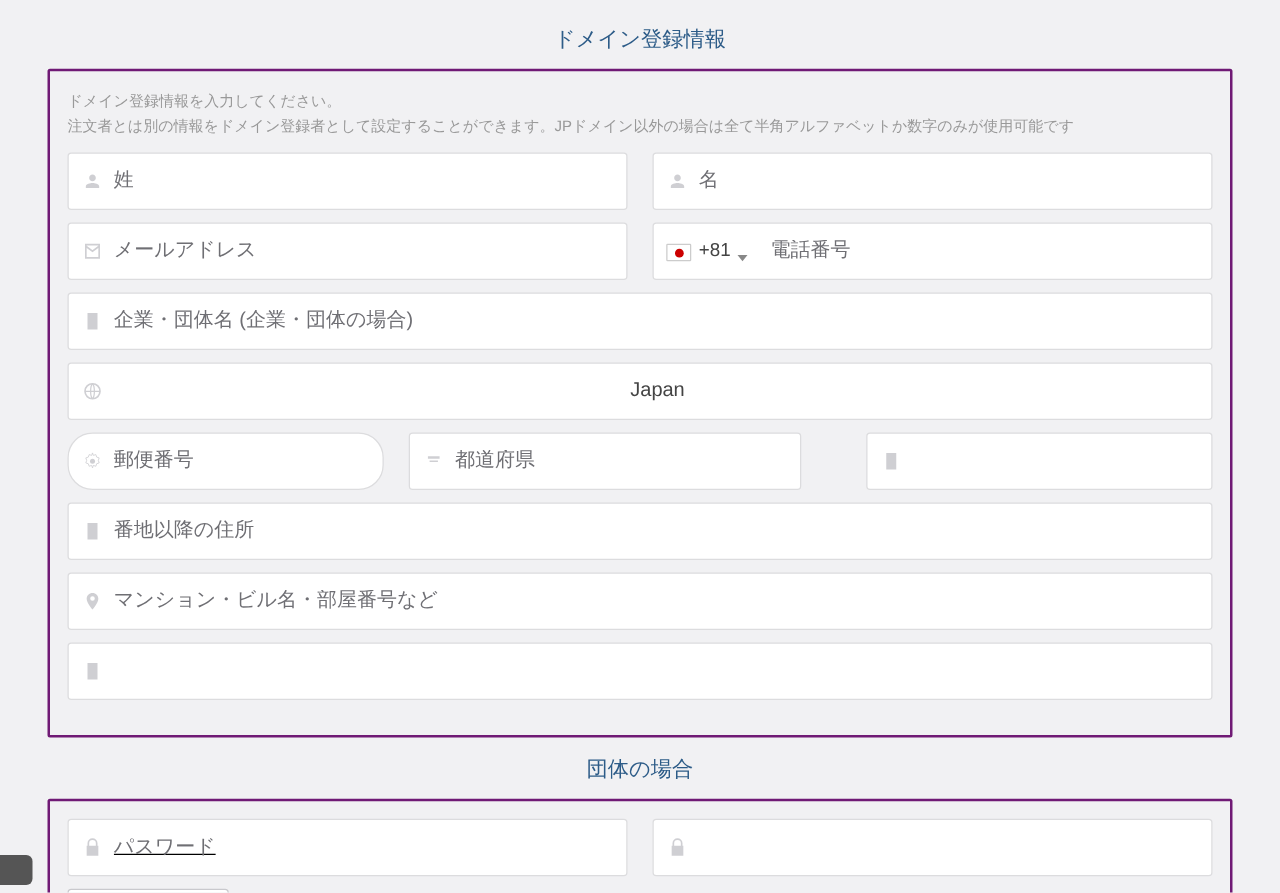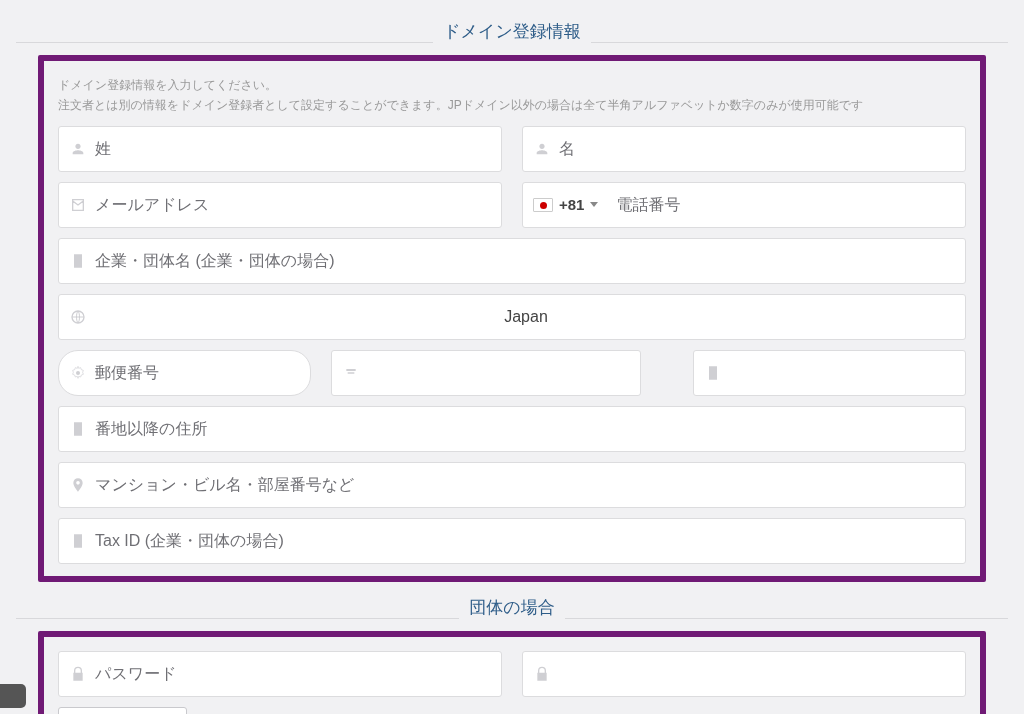--- a/index.html
+++ b/index.html
@@ -7,38 +7,39 @@
   font-family: -apple-system, BlinkMacSystemFont, "Segoe UI", "Hiragino Sans", "Hiragino Kaku Gothic ProN", Meiryo, sans-serif;
   background: #f1f1f3;
   padding: 0;
   width: 1024px;
   height: 714px;
   overflow: hidden;
   position: relative;
 }
 .section-header {
   display: flex;
-  align-items: flex-end;
+  align-items: center;
   margin: 0 16px;
+  flex-direction: column;
 }
 .section-header .line {
   flex: 1;
   height: 1px;
   background: #d8d8db;
 }
 .section-header .title {
   color: #2d5c88;
   font-size: 17px;
   font-weight: 500;
   padding: 0 10px;
 }
 .box {
-  border: 6px solid #701a75;
+  border: 2px solid #701a75;
   margin: 12px 38px 14px 38px;
-  padding: 14px 14px 12px 14px;
+  padding: 14px 14px 28px 14px;
   border-radius: 2px;
 }
 .desc {
   color: #999;
   font-size: 12px;
   line-height: 1.7;
   margin-bottom: 10px;
 }
 .row {
   display: flex;
@@ -70,27 +71,26 @@
   outline: none;
   flex: 1;
   font-size: 16px;
   color: #333;
   background: transparent;
 }
 .field input::placeholder { color: #6f6f74; }
 .field.with-value input { color: #444; text-align: center; }
 .phone-field .flag-sel {
   display: flex;
-  align-items: center;
+  align-items: flex-end;
   gap: 6px;
   padding-right: 10px;
   margin-right: 8px;
   font-size: 15px;
   color: #444;
-  font-weight: bold;
 }
 .jp-flag {
   width: 20px; height: 14px;
   border: 1px solid #ccc;
   background: #fff;
   position: relative;
   border-radius: 1px;
 }
 .jp-flag::after {
   content: '';
@@ -101,21 +101,21 @@
   top: 3px; left: 6px;
 }
 .caret-down {
   width: 0; height: 0;
   border-left: 4px solid transparent;
   border-right: 4px solid transparent;
   border-top: 5px solid #888;
 }
 .row.triple .field { flex: 1; }
 .row.triple .field.small { flex: 0 0 208px; border-radius: 20px; }
-.secbox .row { margin-bottom: 10px; }
+.secbox .row { margin-bottom: 10px; text-decoration: underline; }
 .genbtn {
   background: #fff;
   border: 1px solid #c9c9cd;
   border-radius: 3px;
   padding: 8px 14px;
   font-size: 14px;
   color: #333;
   cursor: pointer;
 }
 .secbottom { display: flex; align-items: center; }
@@ -225,20 +225,21 @@
           </svg>
         </span>
       <input placeholder="郵便番号" style="">
     </div>
     <div class="field" style="flex:1.6">
       <span class="icon badge">
           <svg viewBox="0 0 24 24">
             <path d="M5 6h14v3H5zM7 11h10v2H7z"></path>
           </svg>
         </span>
+      <input placeholder="都道府県" style="">
     </div>
     <div style="flex:0 0 12px"></div>
     <div class="field" style="flex:1.4">
       <span class="icon building">
           <svg viewBox="0 0 24 24">
             <path d="M6 2h12v20H6zM8 5h2v2H8zm4 0h2v2h-2z"></path>
           </svg>
         </span>
     </div>
   </div>
@@ -265,21 +266,20 @@
     </div>
   </div>
 
   <div class="row">
     <div class="field">
       <span class="icon building">
           <svg viewBox="0 0 24 24">
             <path d="M6 2h12v20H6zM8 5h2v2H8zm4 0h2v2h-2z"></path>
           </svg>
         </span>
-      <input placeholder="Tax ID (企業・団体の場合)" style="">
     </div>
   </div>
 </div>
 
 <div class="section-header">
   <div class="line"></div>
   <div class="title">団体の場合</div>
   <div class="line"></div>
 </div>
 

